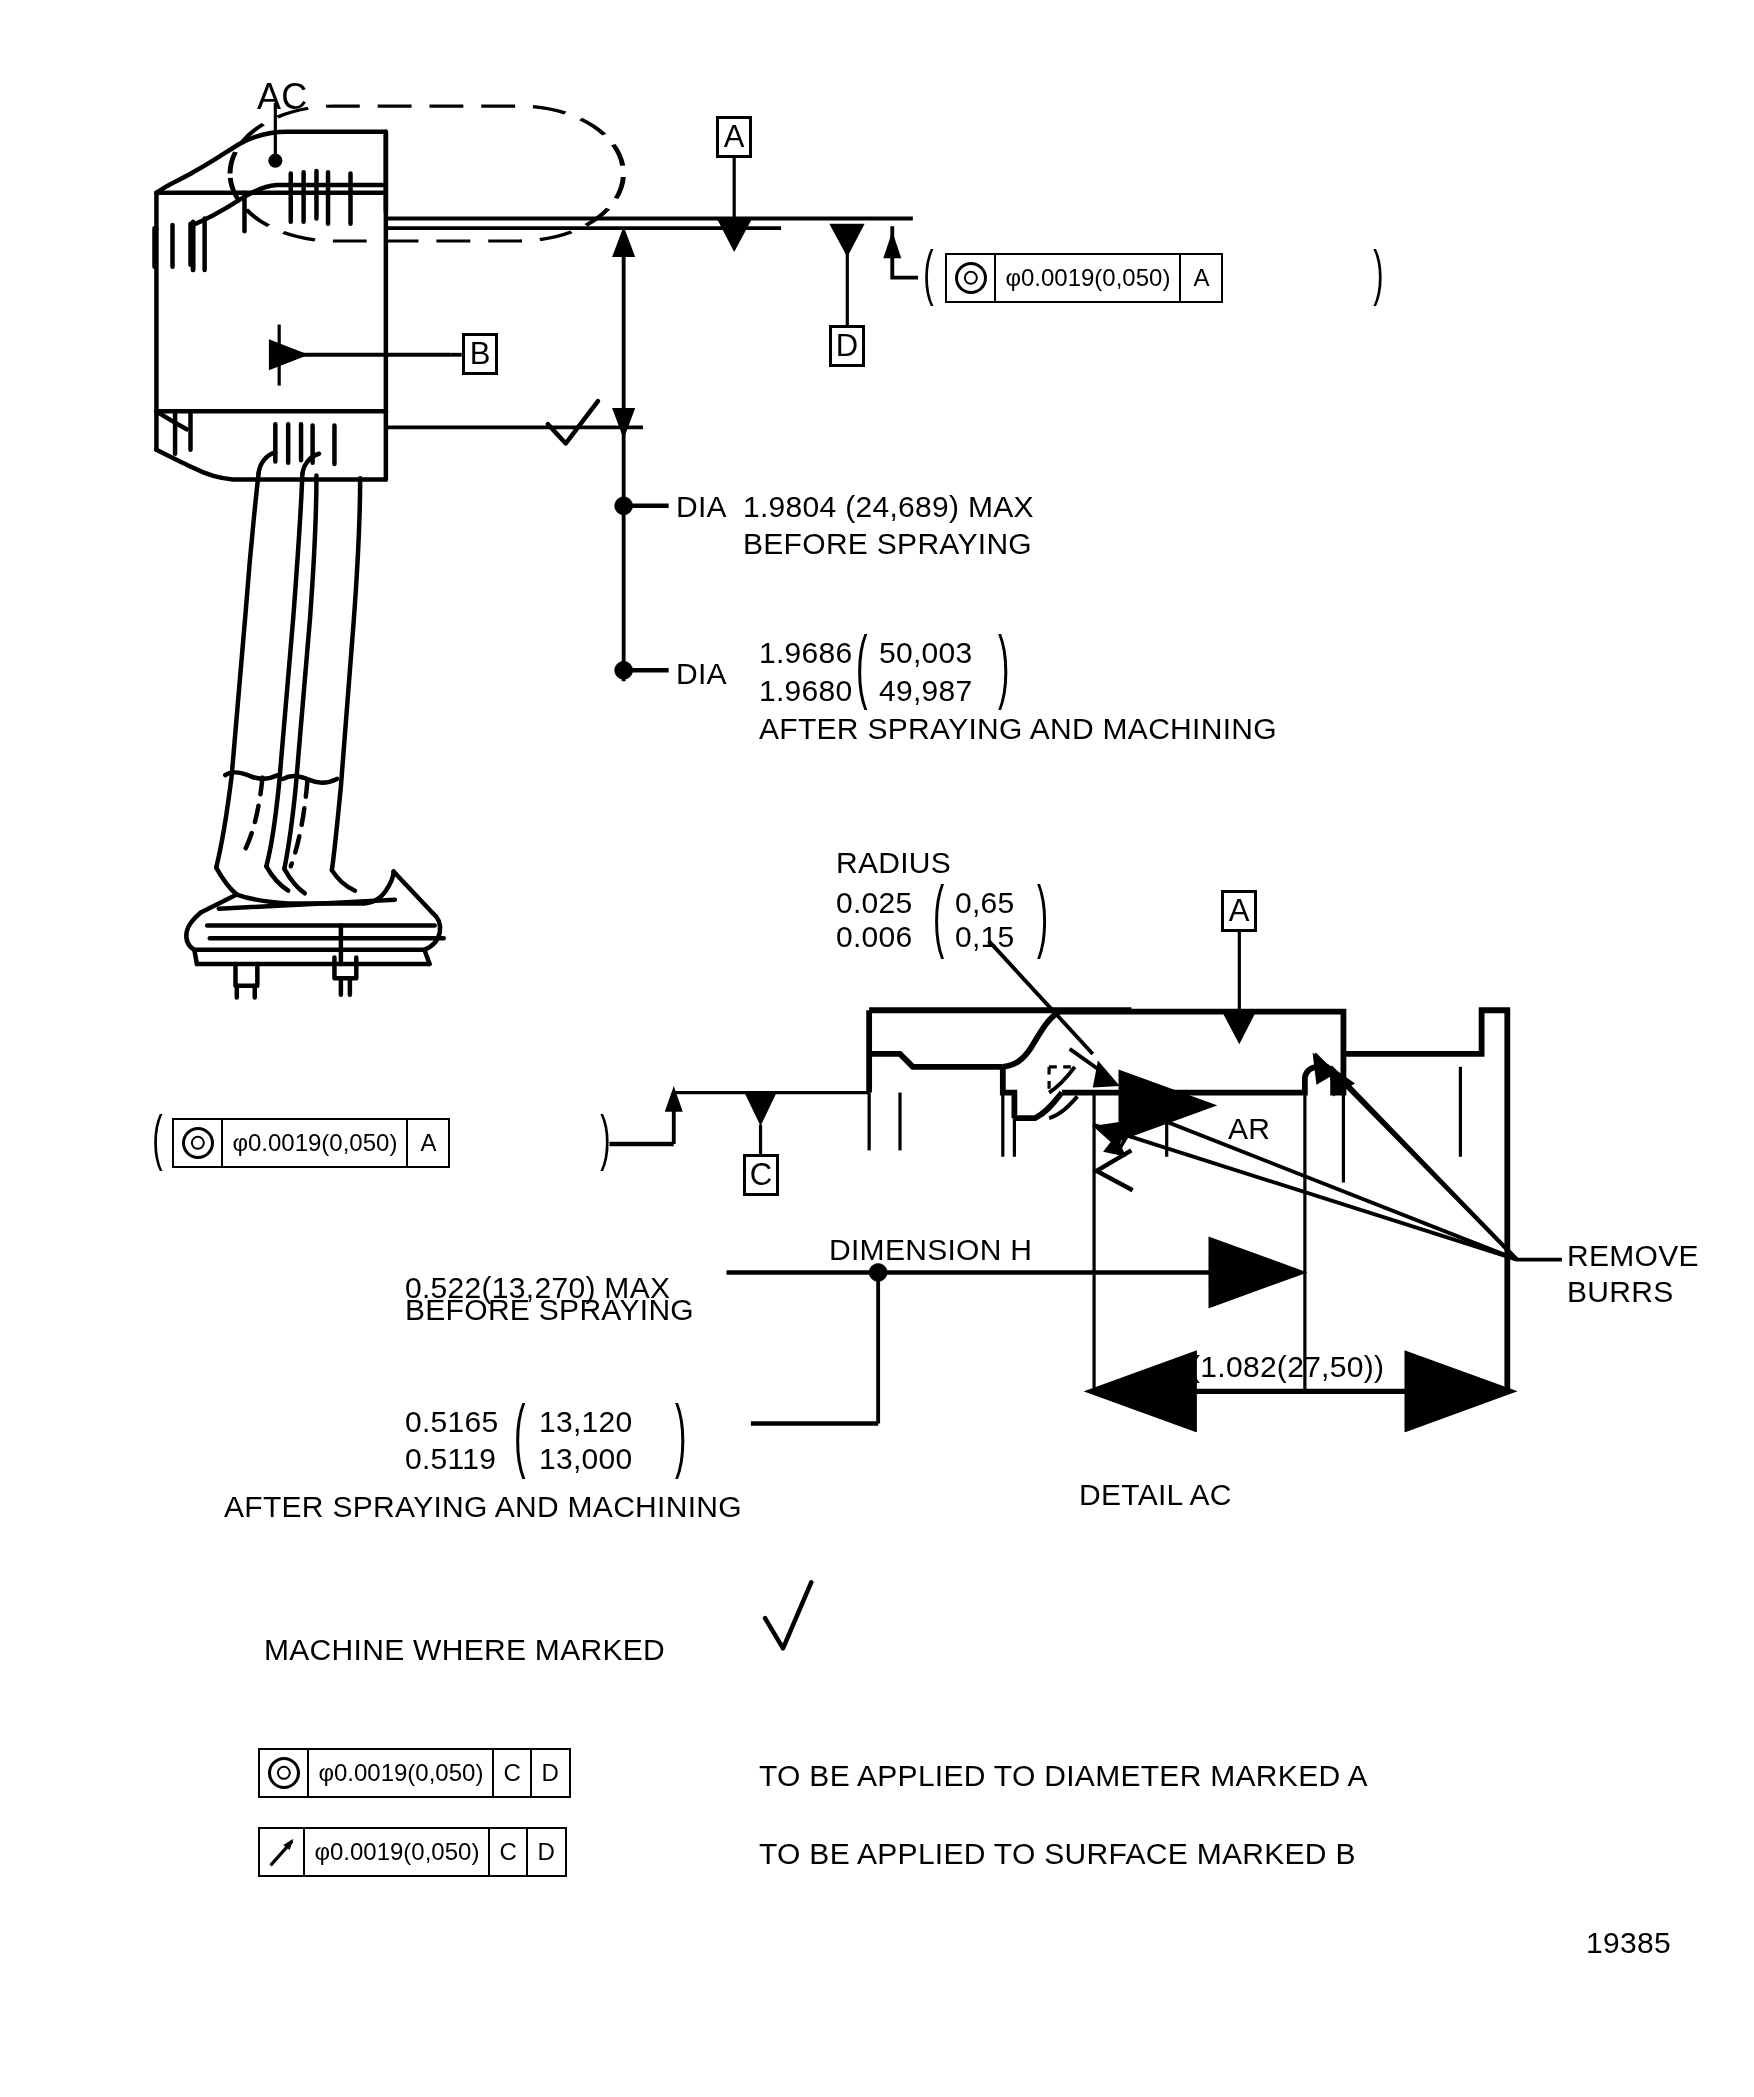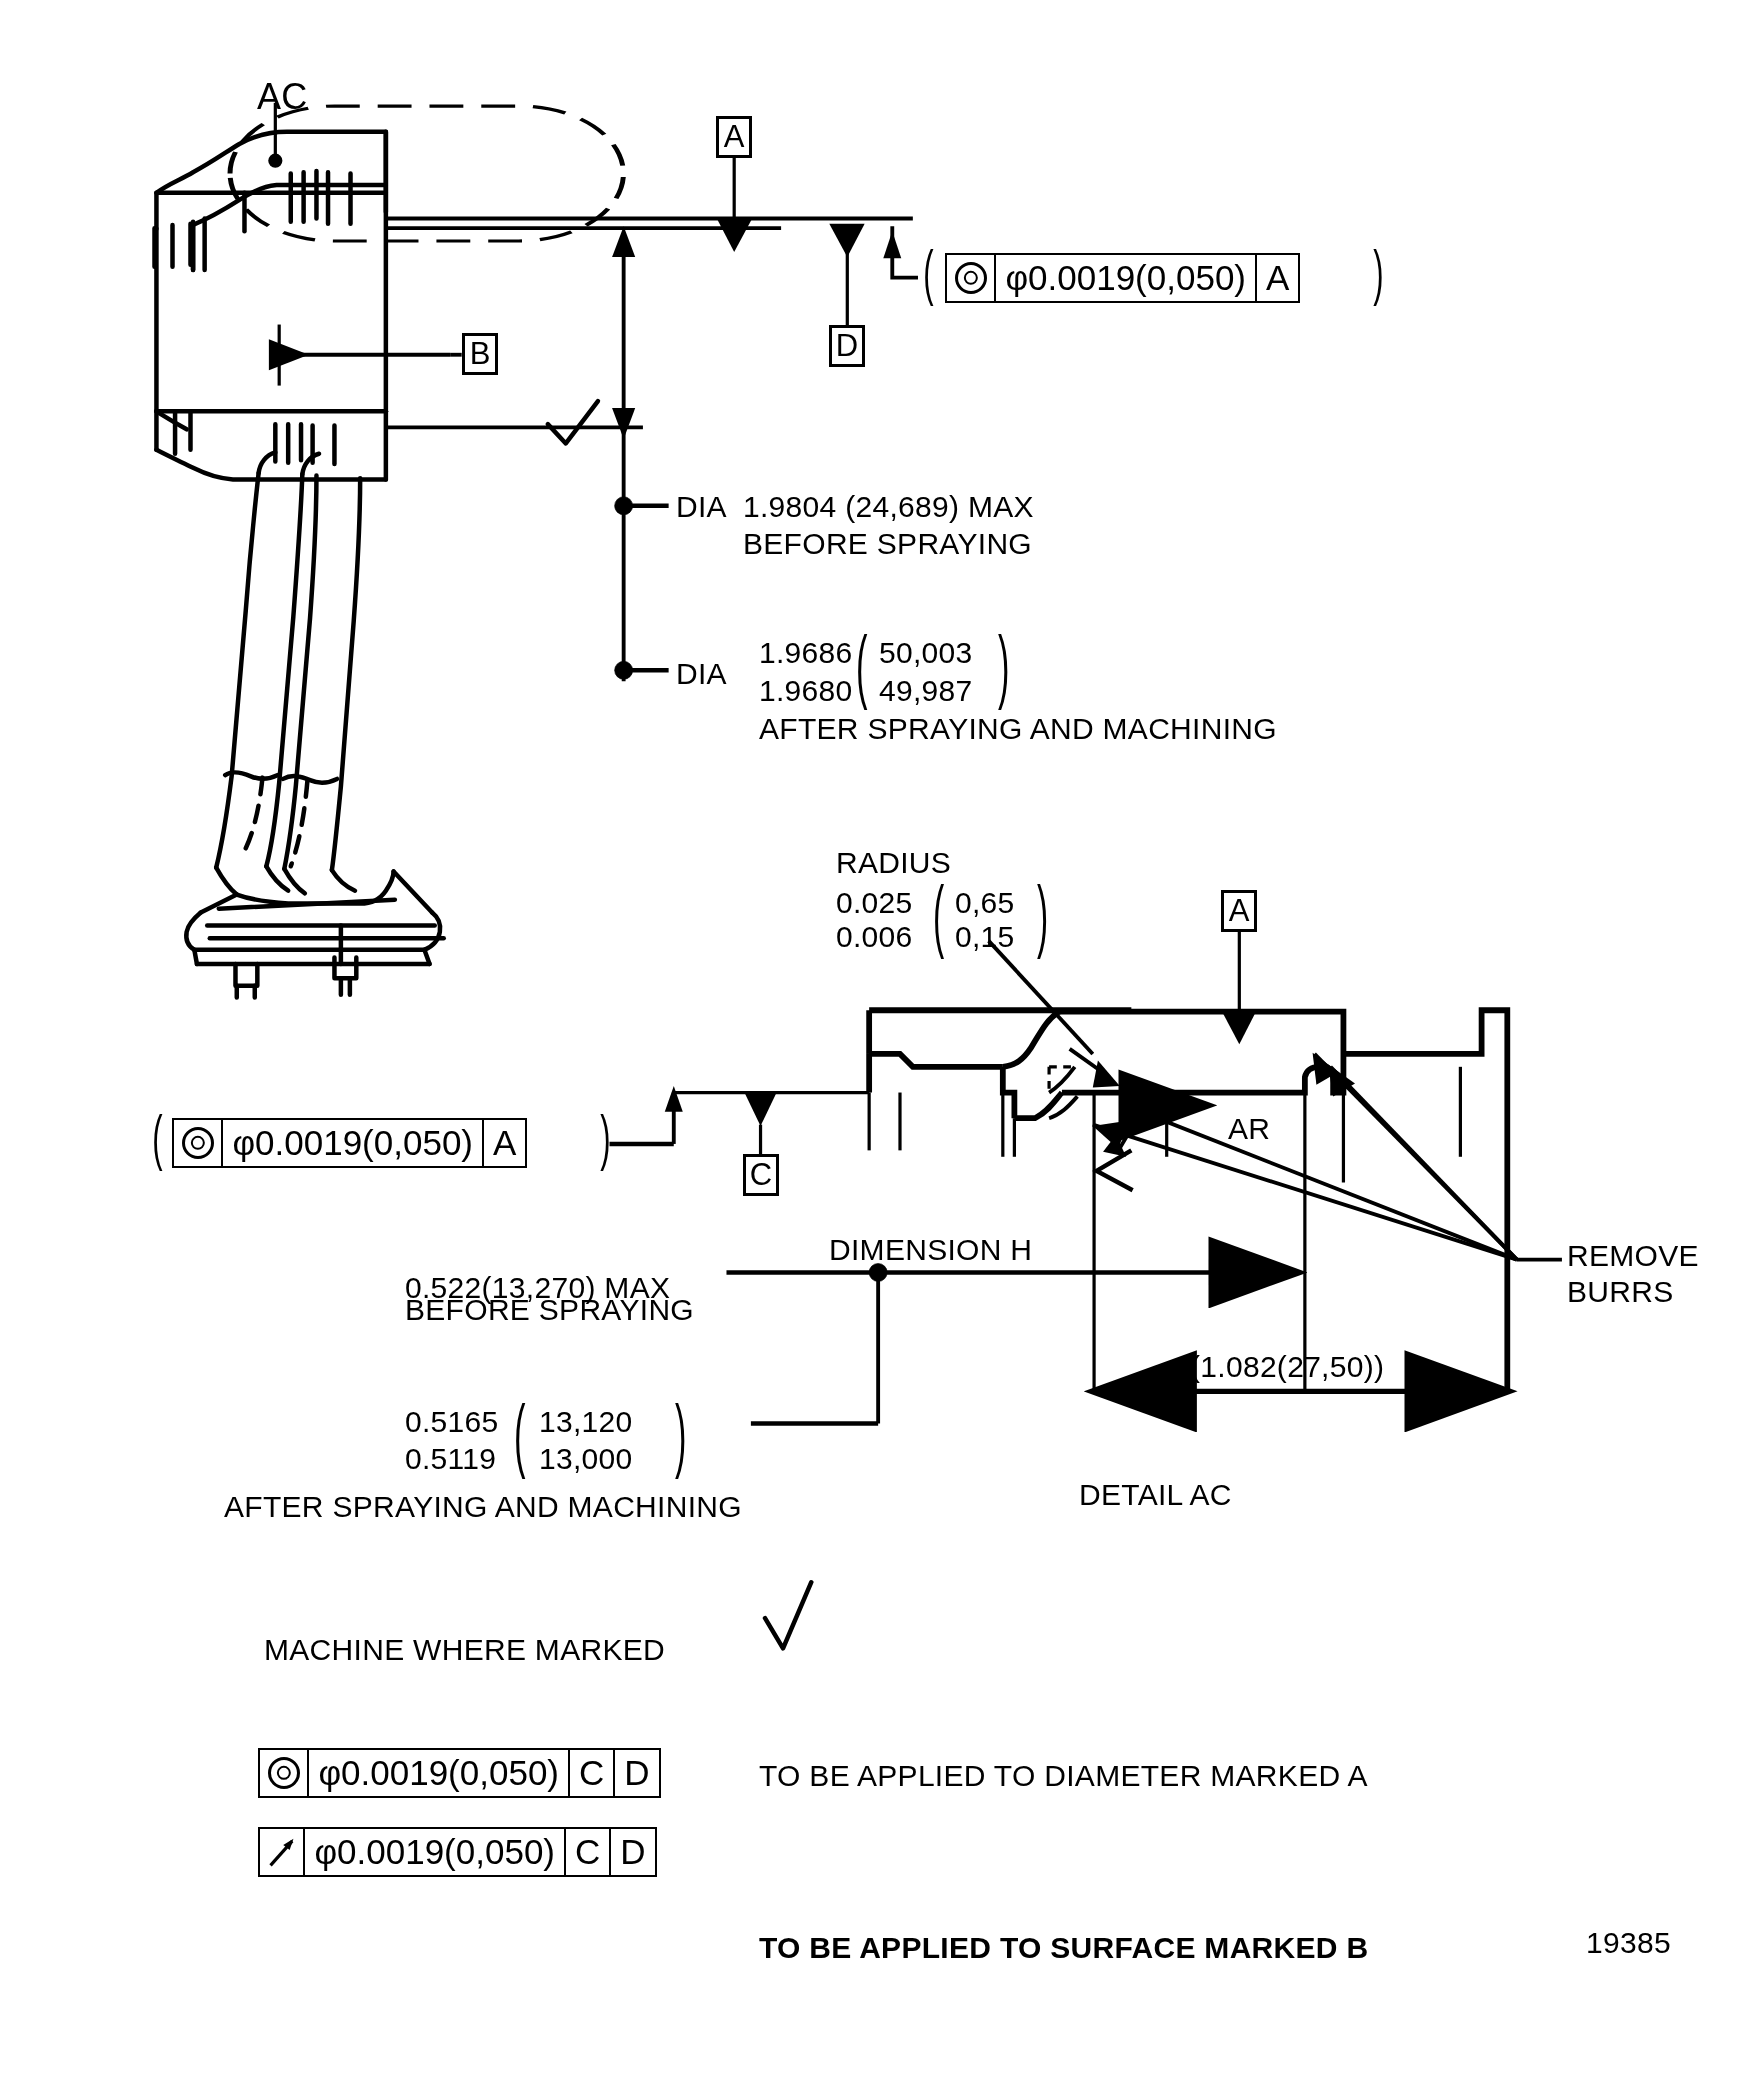--- a/index.html
+++ b/index.html
@@ -40,21 +40,21 @@
     background:#fff;
     height:50px;
     box-sizing:border-box;
   }
   .fcf .cell{
     display:flex;
     align-items:center;
     justify-content:center;
     padding:0 9px;
     border-right:2.6px solid #000;
-    font-size:35px;
+    font-size:24px;
     box-sizing:border-box;
   }
   .fcf .cell:last-child{border-right:none;}
   .fcf .sym{ padding:0 7.7px; }
   .datum-box{
     position:absolute;
     border:3.2px solid #000;
     background:#fff;
     display:flex;
     align-items:center;
@@ -396,18 +396,18 @@
     <div class="cell sym">
       <svg width="28" height="32" viewBox="0 0 44 50">
         <line x1="4" y1="46" x2="38" y2="8" stroke="#000" stroke-width="5"></line>
         <path d="M40,4 L24,14 L34,22 z" fill="#000"></path>
       </svg>
     </div>
     <div class="cell">φ0.0019(0,050)</div>
     <div class="cell" style="min-width:37px;">C</div>
     <div class="cell" style="min-width:37px;">D</div>
   </div>
-  <div class="txt t-note" style="left:759px; top:1931px;font-weight:bold;">TO BE APPLIED TO SURFACE MARKED B</div>
+  <div class="txt t-note" style="left:759px; top:1837px;">TO BE APPLIED TO SURFACE MARKED B</div>
 
   <div class="txt t-num" style="left:1586px; top:1926px;">19385</div>
 
 </div>
 
 
 </body></html>

